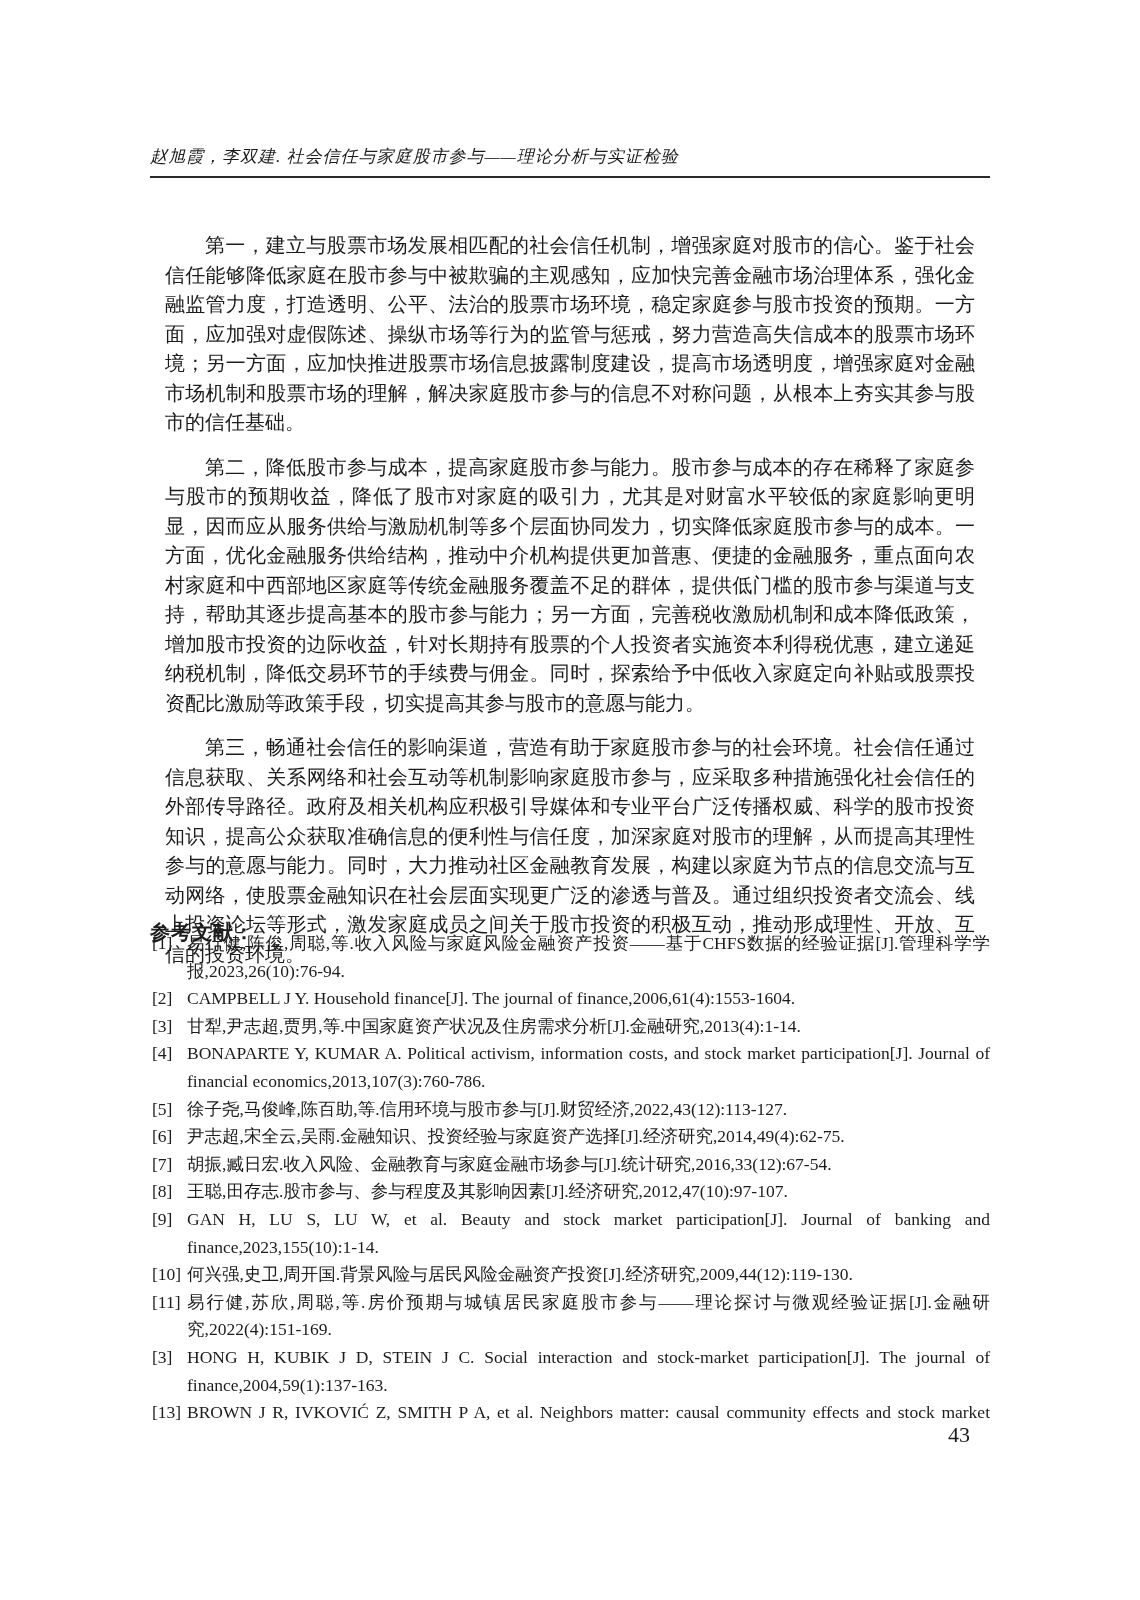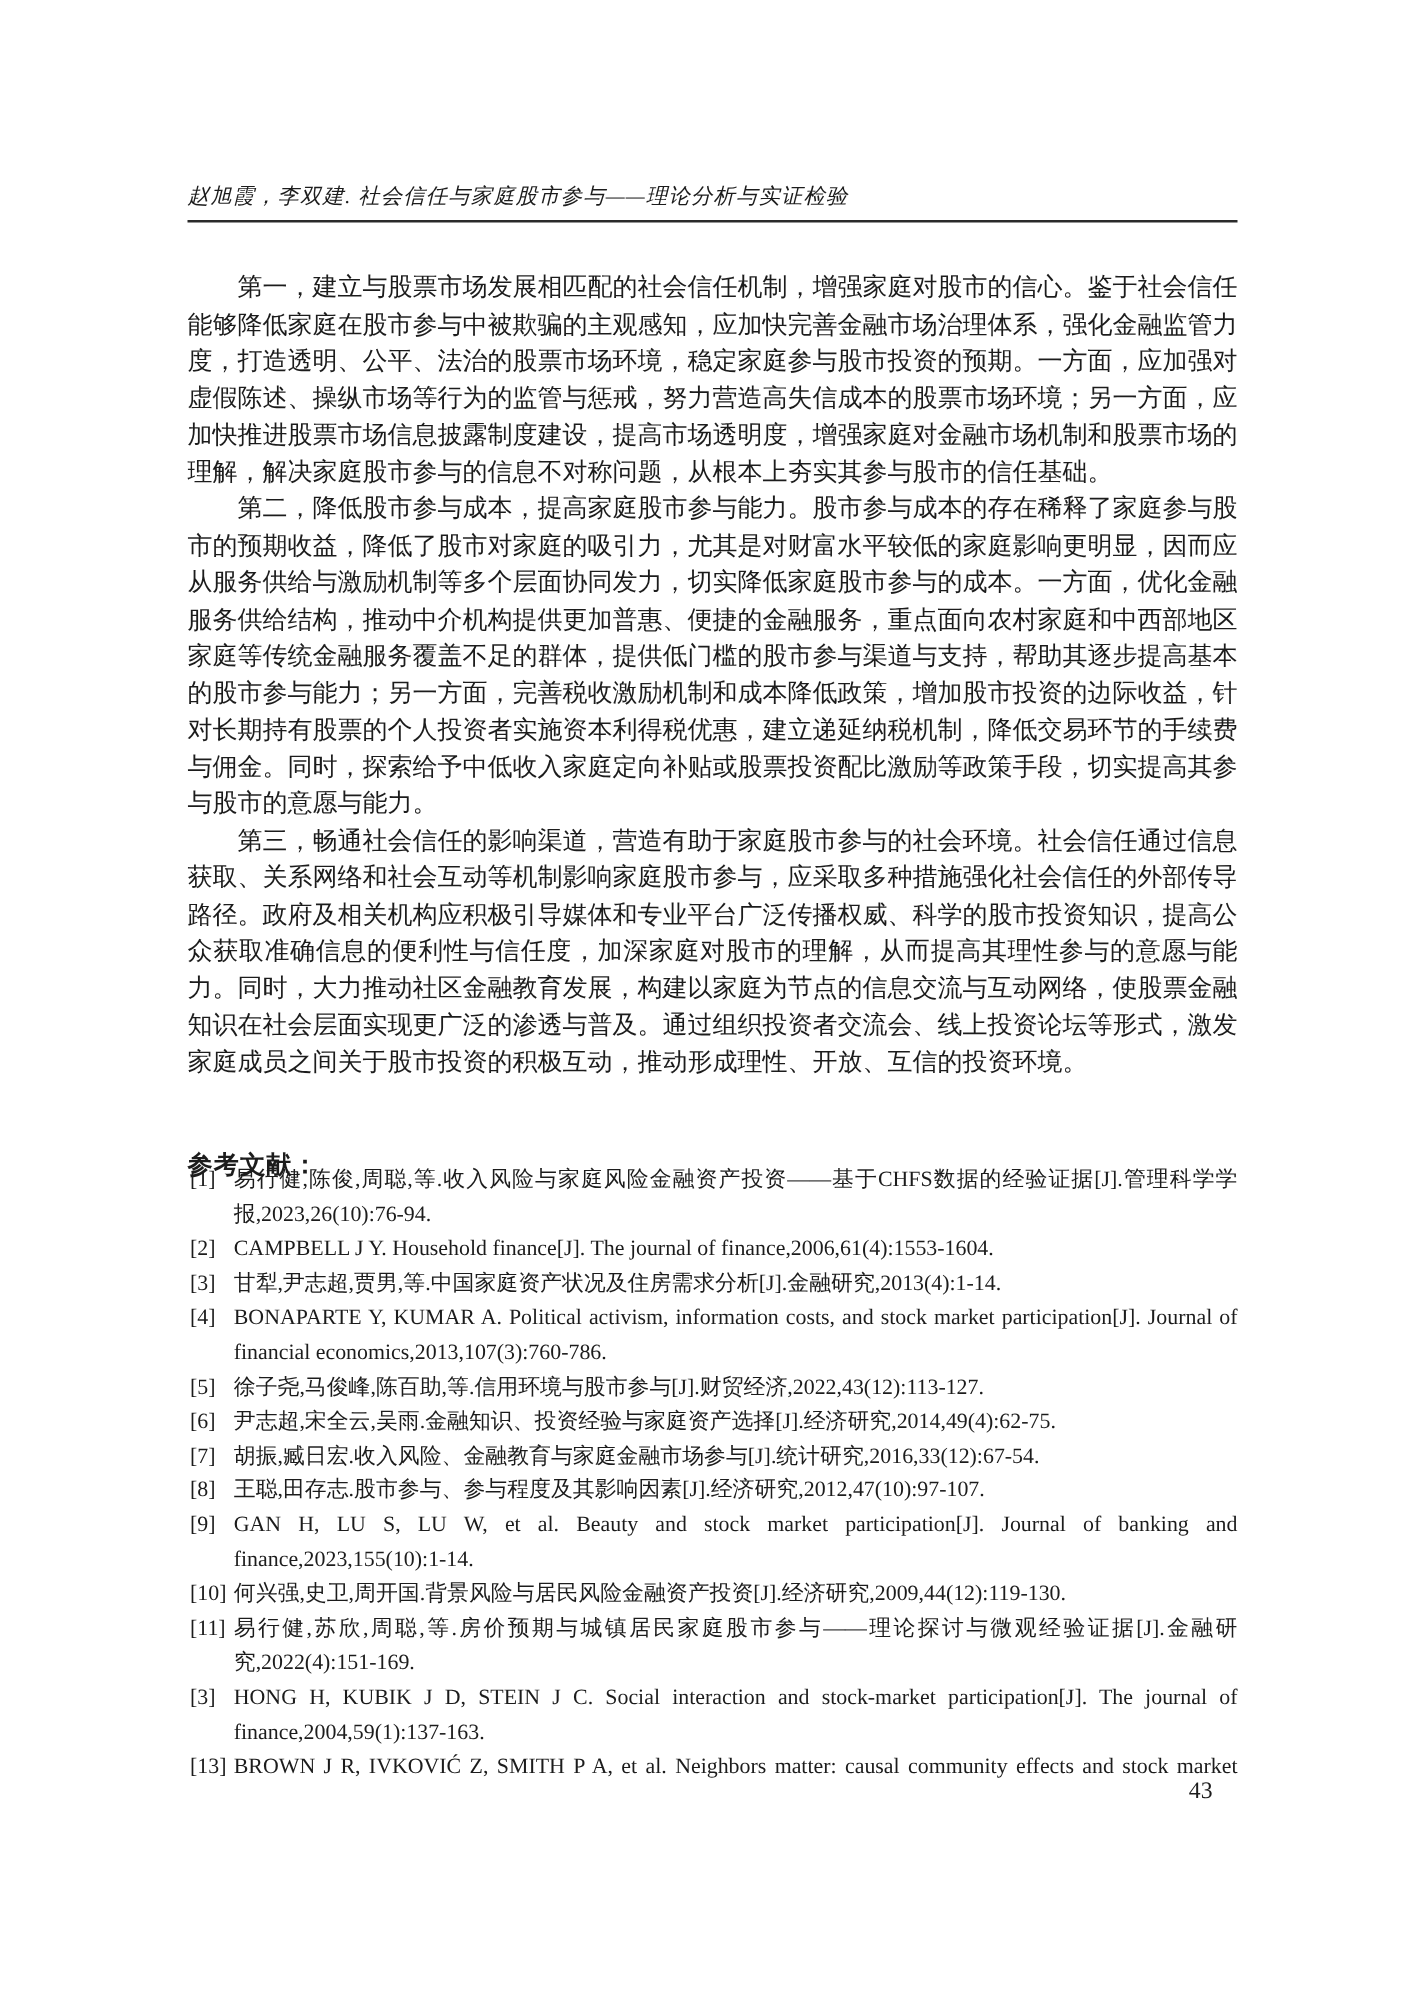--- a/index.html
+++ b/index.html
@@ -31,21 +31,21 @@
     letter-spacing:2px;
   }
   
   .body-text{
     position:absolute;top:216px;left:150px;width:840px;
     font-family:"Liberation Serif","DejaVu Serif",serif;
     font-size:20px;line-height:29.5px;
     text-align:justify;
   }
   .body-text .para{
-    margin:0;
+    margin:15px;
     text-indent:2em;
   }
   
   .refs-heading{
     position:absolute;top:900px;left:150px;width:840px;
     font-family:"Liberation Sans","DejaVu Sans",sans-serif;
     font-weight:bold;
     font-size:20px;line-height:24px;
     letter-spacing:1px;
   }
@@ -65,21 +65,21 @@
     text-align:left;
   }
   .ref-item.fill{
     text-align-last:justify;
   }
   
   .page-number{
     position:absolute;top:1422px;left:890px;width:80px;
     text-align:right;
     font-family:"Liberation Serif","DejaVu Serif",serif;
-    font-size:19px;
+    font-size:22px;
   }
 </style>
 </head>
 <body>
 
 <div class="page">
 
   <div class="running-head">赵旭霞，李双建. 社会信任与家庭股市参与——理论分析与实证检验</div>
 
 

